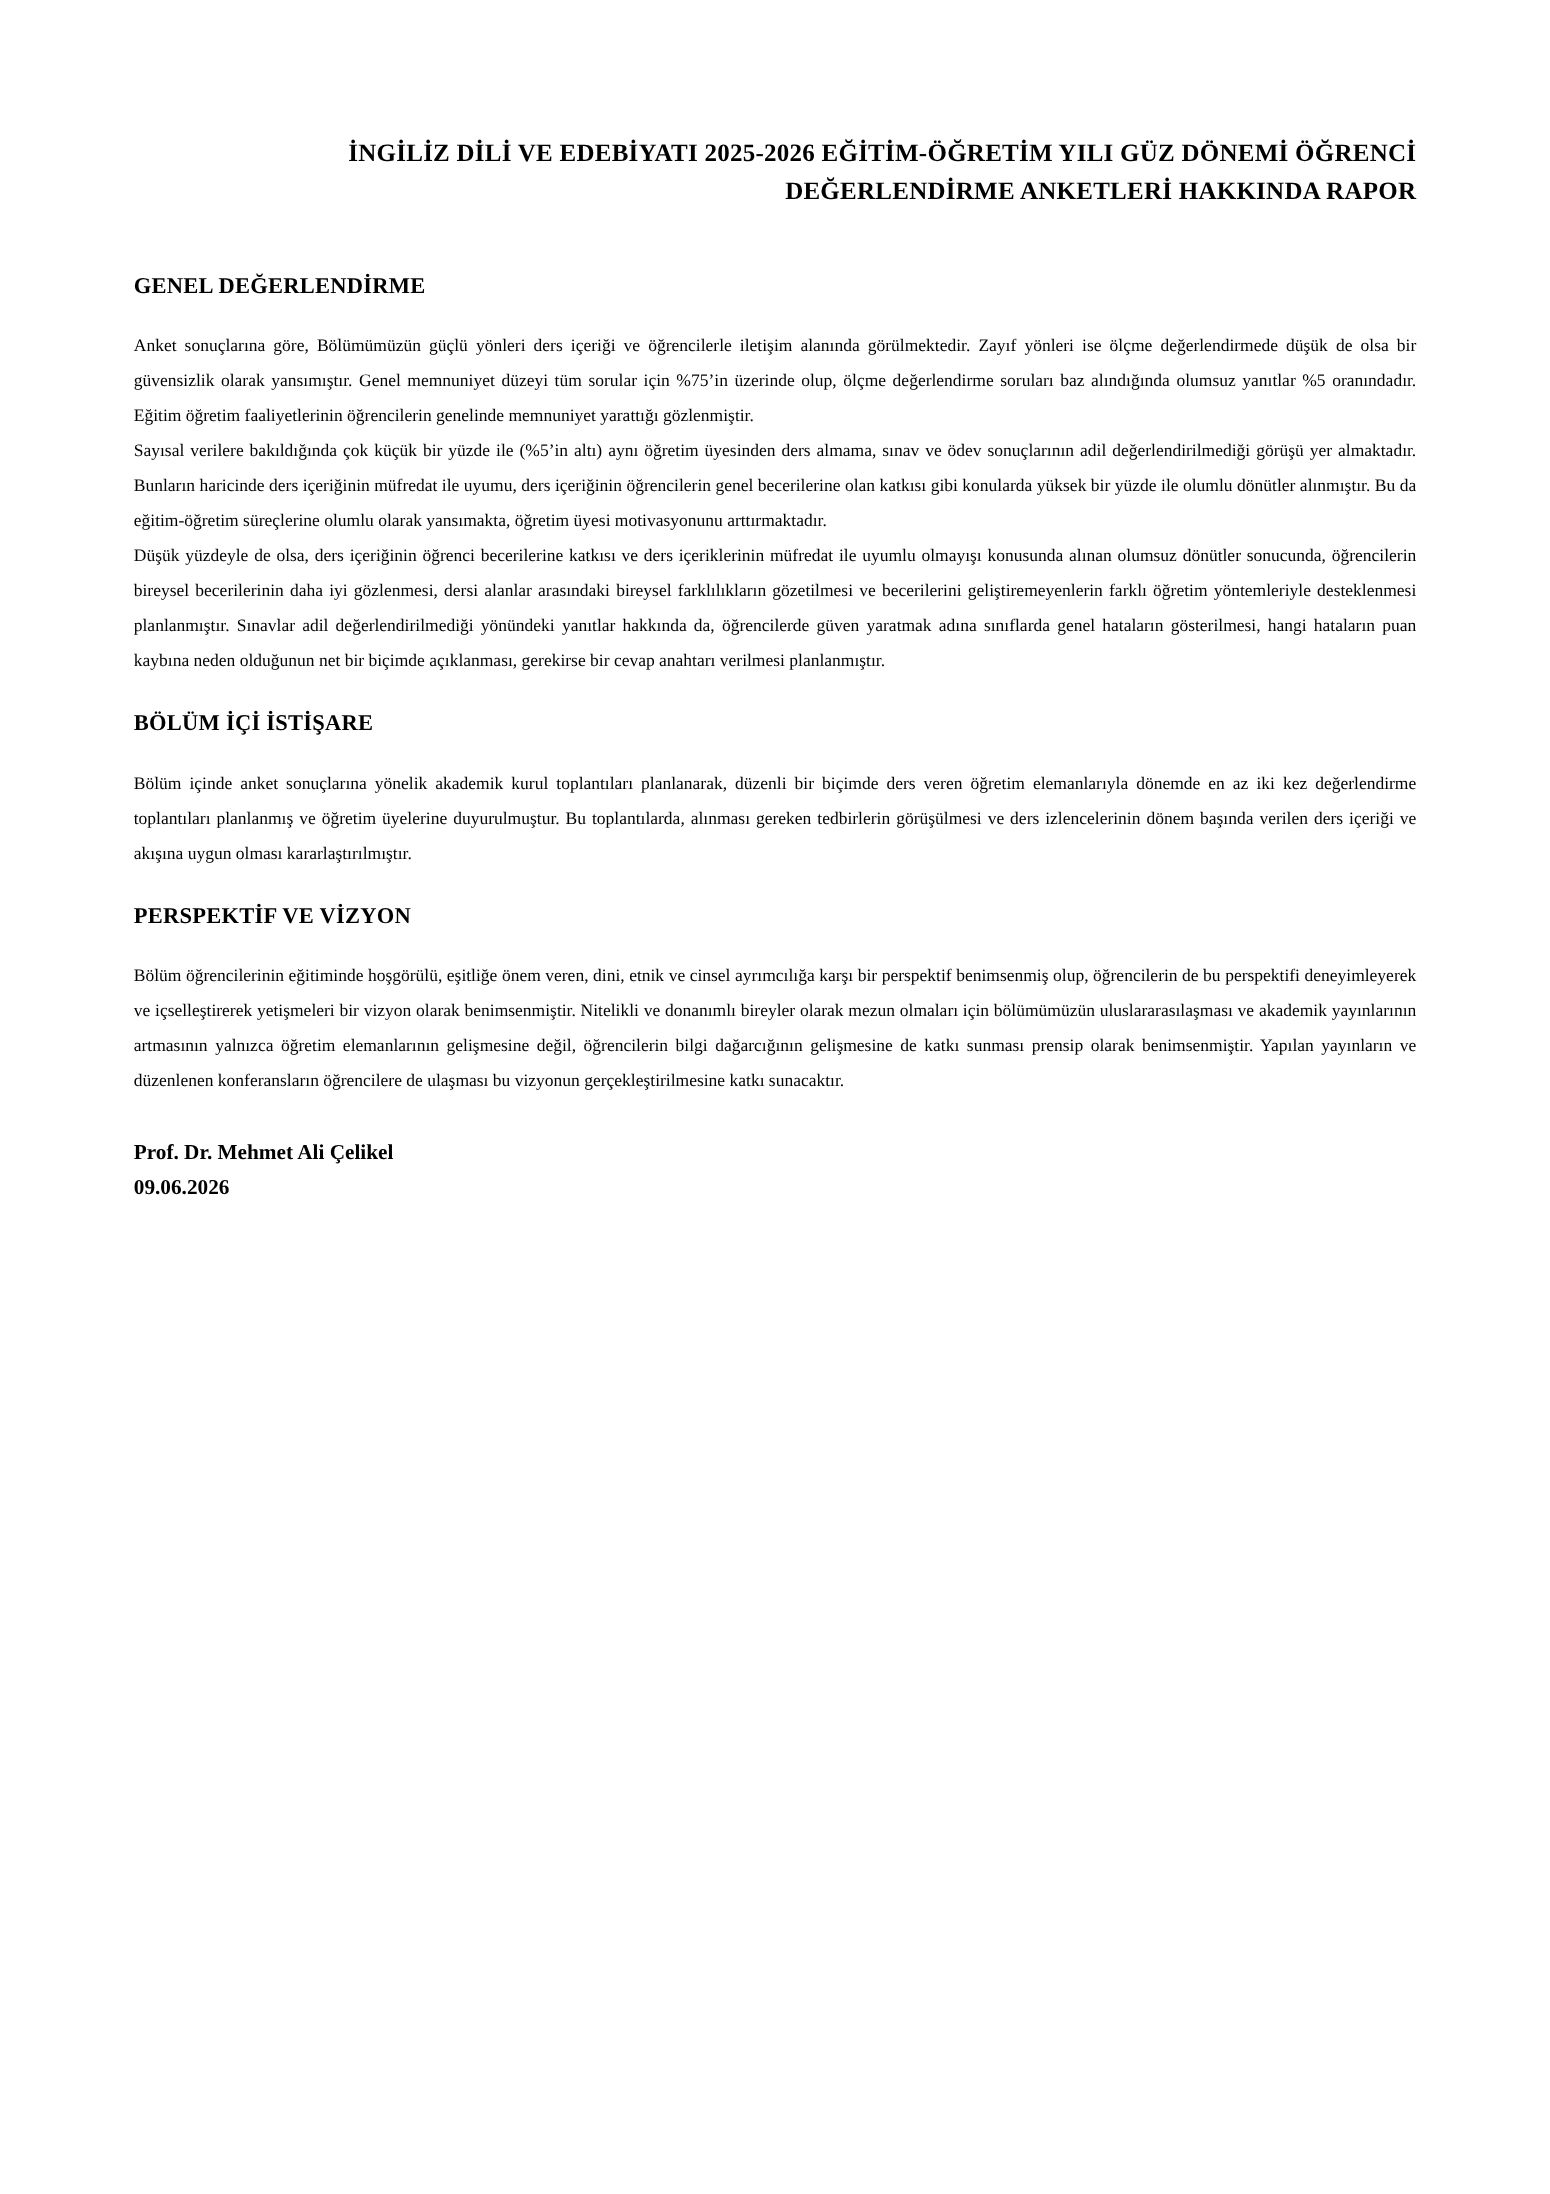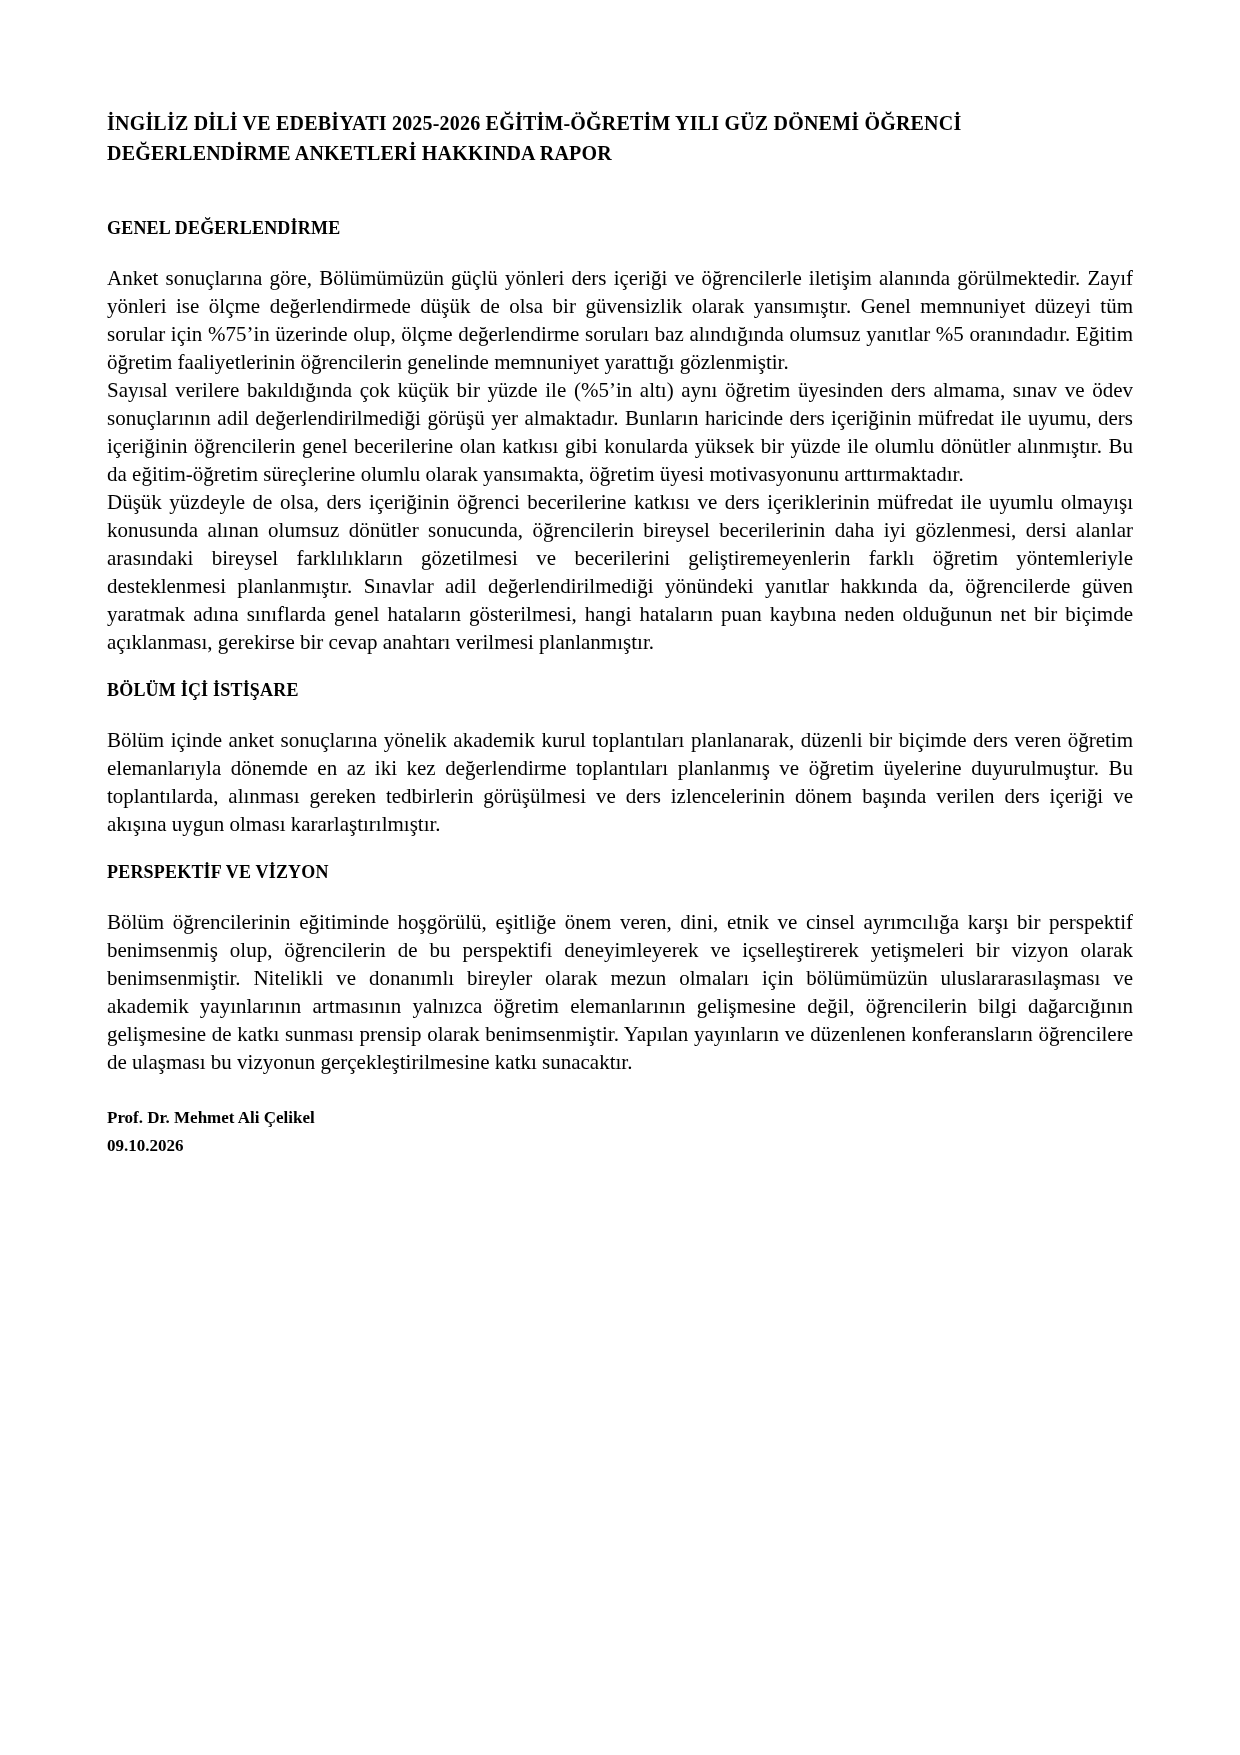--- a/index.html
+++ b/index.html
@@ -18,37 +18,37 @@
     box-sizing: border-box;
     width: 1240px;
     height: 1755px;
     padding: 108px 107px 0 107px;
     background: #ffffff;
   }
   .doc-title {
     font-size: 20px;
     line-height: 30px;
     font-weight: bold;
-    text-align: left;
+    text-align: right;
     margin: 0 0 46px 0;
     letter-spacing: 0.2px;
   }
   .section-heading {
     font-size: 18px;
     line-height: 28px;
     font-weight: bold;
     text-align: left;
     margin: 20px 0 22px 0;
     letter-spacing: 0.2px;
   }
   .section:first-of-type .section-heading {
     margin-top: 0;
   }
   .section-body {
-    font-size: 21px;
+    font-size: 14px;
     line-height: 28px;
     text-align: justify;
     margin: 0;
   }
   .signature {
     margin-top: 28px;
     font-size: 17px;
     line-height: 28px;
   }
   .signature div {
@@ -81,16 +81,16 @@
     <p class="section-body">Bölüm içinde anket sonuçlarına yönelik akademik kurul toplantıları planlanarak, düzenli bir biçimde ders veren öğretim elemanlarıyla dönemde en az iki kez değerlendirme toplantıları planlanmış ve öğretim üyelerine duyurulmuştur. Bu toplantılarda, alınması gereken tedbirlerin görüşülmesi ve ders izlencelerinin dönem başında verilen ders içeriği ve akışına uygun olması kararlaştırılmıştır.</p>
   </div>
 
   <div class="section">
     <h2 class="section-heading">PERSPEKTİF VE VİZYON</h2>
     <p class="section-body">Bölüm öğrencilerinin eğitiminde hoşgörülü, eşitliğe önem veren, dini, etnik ve cinsel ayrımcılığa karşı bir perspektif benimsenmiş olup, öğrencilerin de bu perspektifi deneyimleyerek ve içselleştirerek yetişmeleri bir vizyon olarak benimsenmiştir. Nitelikli ve donanımlı bireyler olarak mezun olmaları için bölümümüzün uluslararasılaşması ve akademik yayınlarının artmasının yalnızca öğretim elemanlarının gelişmesine değil, öğrencilerin bilgi dağarcığının gelişmesine de katkı sunması prensip olarak benimsenmiştir. Yapılan yayınların ve düzenlenen konferansların öğrencilere de ulaşması bu vizyonun gerçekleştirilmesine katkı sunacaktır.</p>
   </div>
 
   <div class="signature">
     <div>Prof. Dr. Mehmet Ali Çelikel</div>
-    <div>09.10.2026</div>
+    <div>09.06.2026</div>
   </div>
 
 </div>
 
 </body></html>

